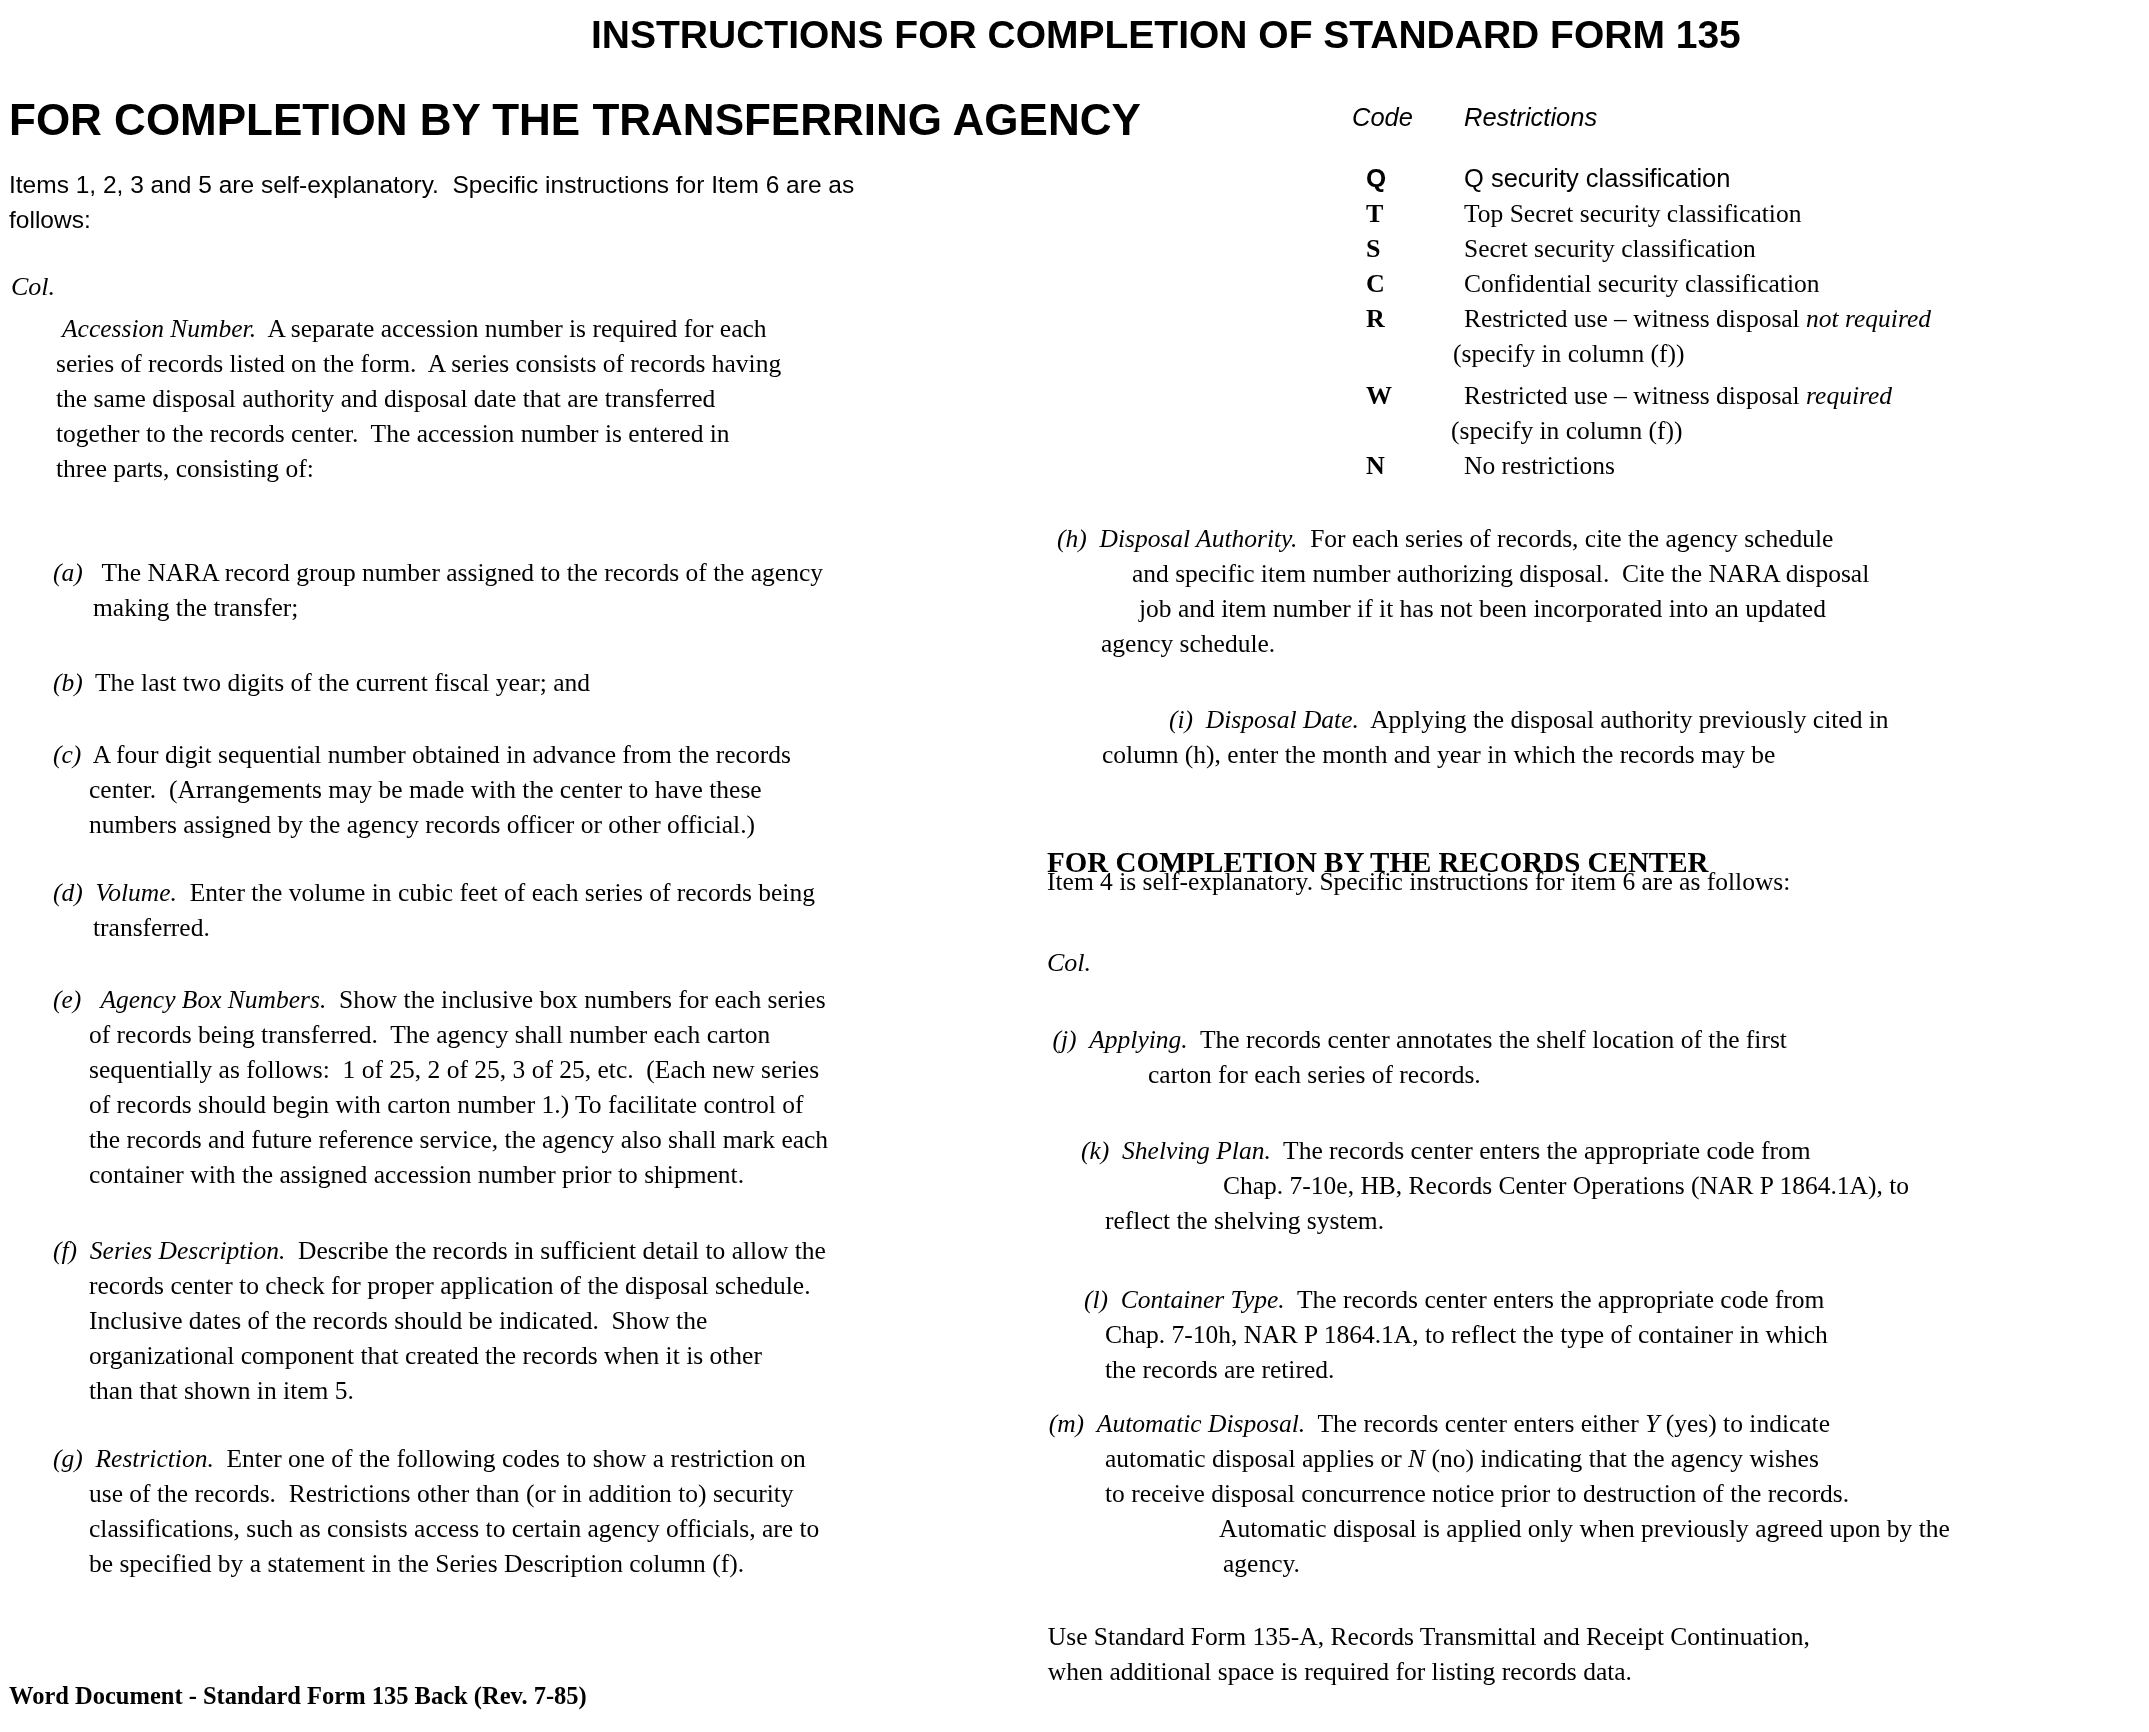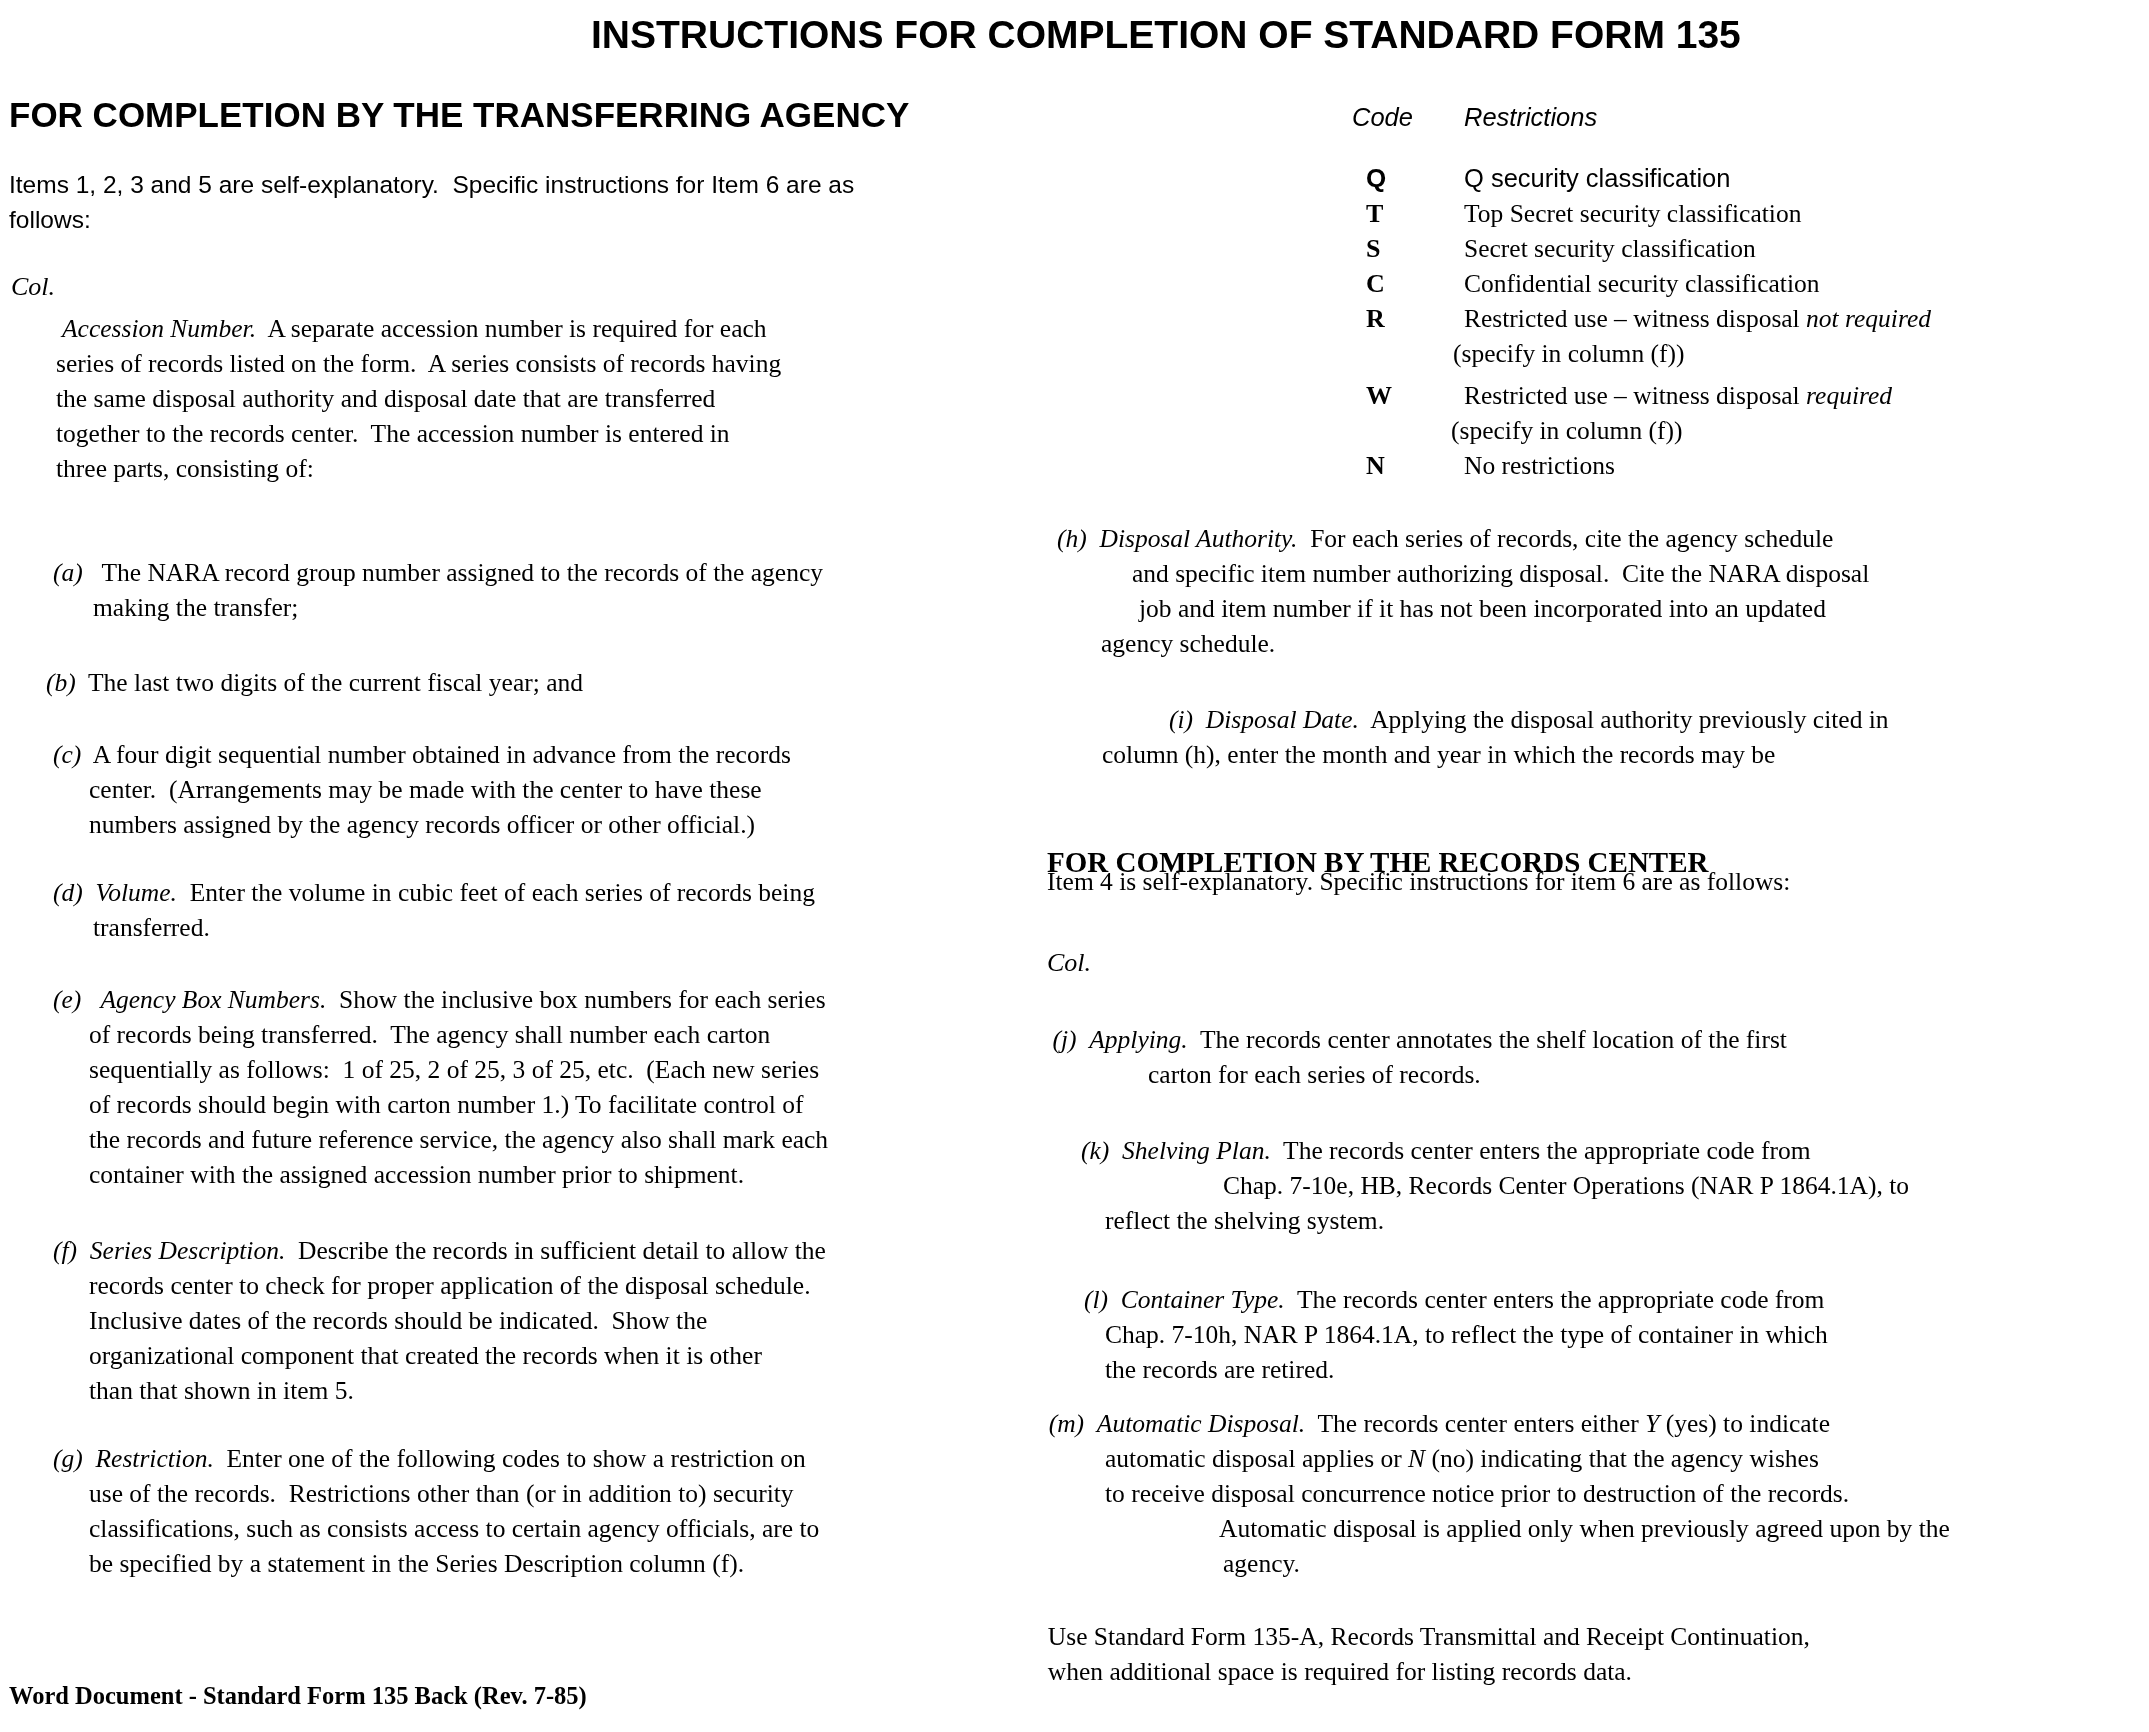--- a/index.html
+++ b/index.html
@@ -6,21 +6,21 @@
   .page { position:relative; width:2149px; height:1733px; background:#ffffff; color:#000;
           font-family:"Liberation Serif", serif; overflow:hidden; }
   .blk { position:absolute; }
   .tline { white-space:pre; }
   .it   { font-style:italic; }
   .b    { font-weight:bold; }
   .sans { font-family:"Liberation Sans", sans-serif; }
   .serifbody { font-size:25.5px; line-height:35px; }
   .sansbody  { font-family:"Liberation Sans", sans-serif; font-size:24.5px; line-height:35px; }
   .title-blk { font-family:"Liberation Sans", sans-serif; font-weight:bold; font-size:39px; }
-  .h1-sans   { font-family:"Liberation Sans", sans-serif; font-weight:bold; font-size:35px; }
+  .h1-sans   { font-family:"Liberation Sans", sans-serif; font-weight:bold; font-size:44px; }
   .h1-serif  { font-weight:bold; font-size:29px; }
   .collbl    { font-style:italic; font-size:26px; }
   .codetable { font-size:25.5px; line-height:35px; }
   .cl { display:inline-block; width:98px; font-size:26px; }
   .ch { display:inline-block; width:112px; }
   .footer-blk { font-weight:bold; font-size:24.5px; }
 </style>
 </head>
 <body>
 
@@ -43,21 +43,21 @@
       <div class="tline" style="padding-left: 47px;"><span>the same disposal authority and disposal date that are transferred</span></div>
       <div class="tline" style="padding-left: 47px;"><span>together to the records center.  The accession number is entered in</span></div>
       <div class="tline" style="padding-left: 47px;"><span>three parts, consisting of:</span></div>
     </div>
 
   <div class="blk serifbody" style="left:9px; top:555px;">
       <div class="tline" style="padding-left: 44px;"><span class="it">(a)</span><span>   The NARA record group number assigned to the records of the agency</span></div>
       <div class="tline" style="padding-left: 84px;"><span>making the transfer;</span></div>
     </div>
 
-  <div class="blk serifbody" style="left:2px; top:665px;">
+  <div class="blk serifbody" style="left:9px; top:665px;">
       <div class="tline" style="padding-left: 44px;"><span class="it">(b)</span><span>  The last two digits of the current fiscal year; and</span></div>
     </div>
 
   <div class="blk serifbody" style="left:9px; top:737px;">
       <div class="tline" style="padding-left: 44px;"><span class="it">(c)</span><span>  A four digit sequential number obtained in advance from the records</span></div>
       <div class="tline" style="padding-left: 80px;"><span>center.  (Arrangements may be made with the center to have these</span></div>
       <div class="tline" style="padding-left: 80px;"><span>numbers assigned by the agency records officer or other official.)</span></div>
     </div>
 
   <div class="blk serifbody" style="left:9px; top:875px;">

